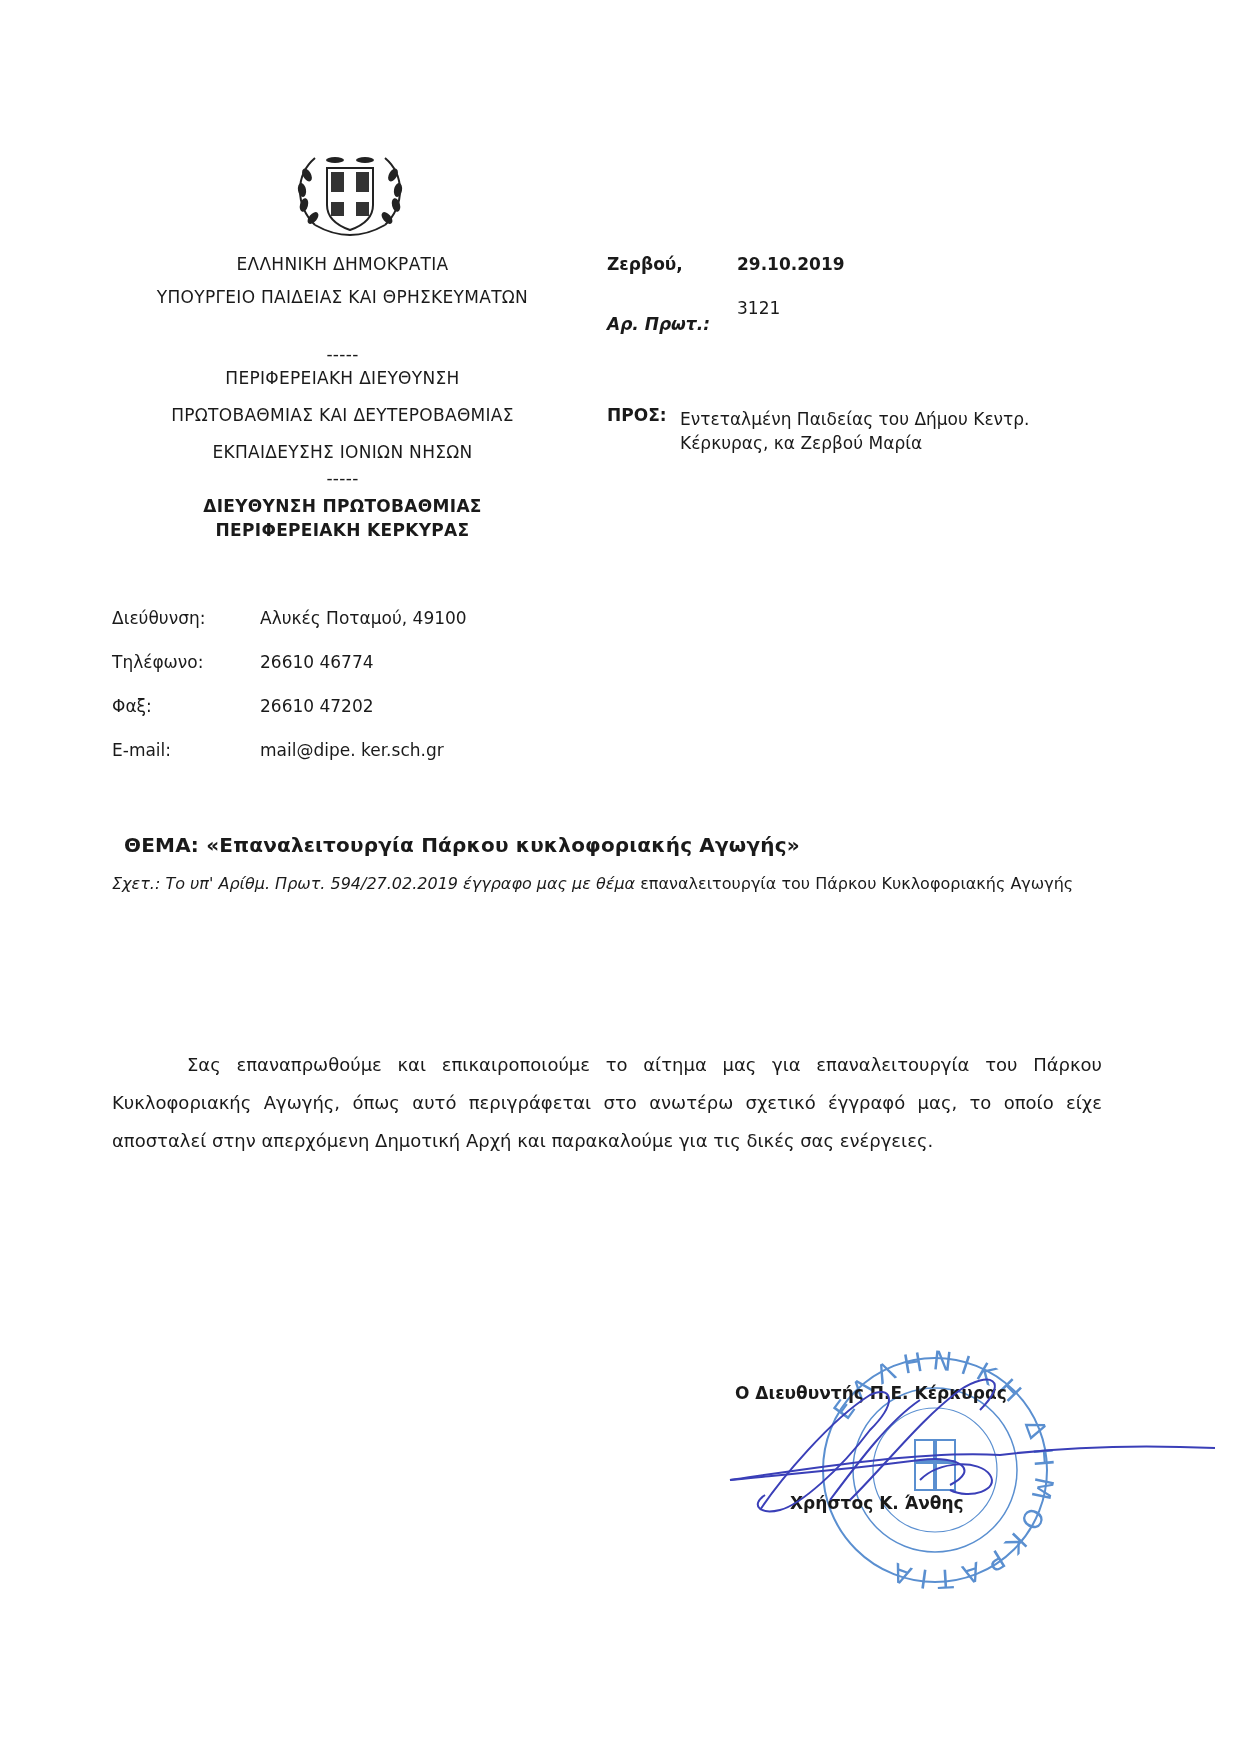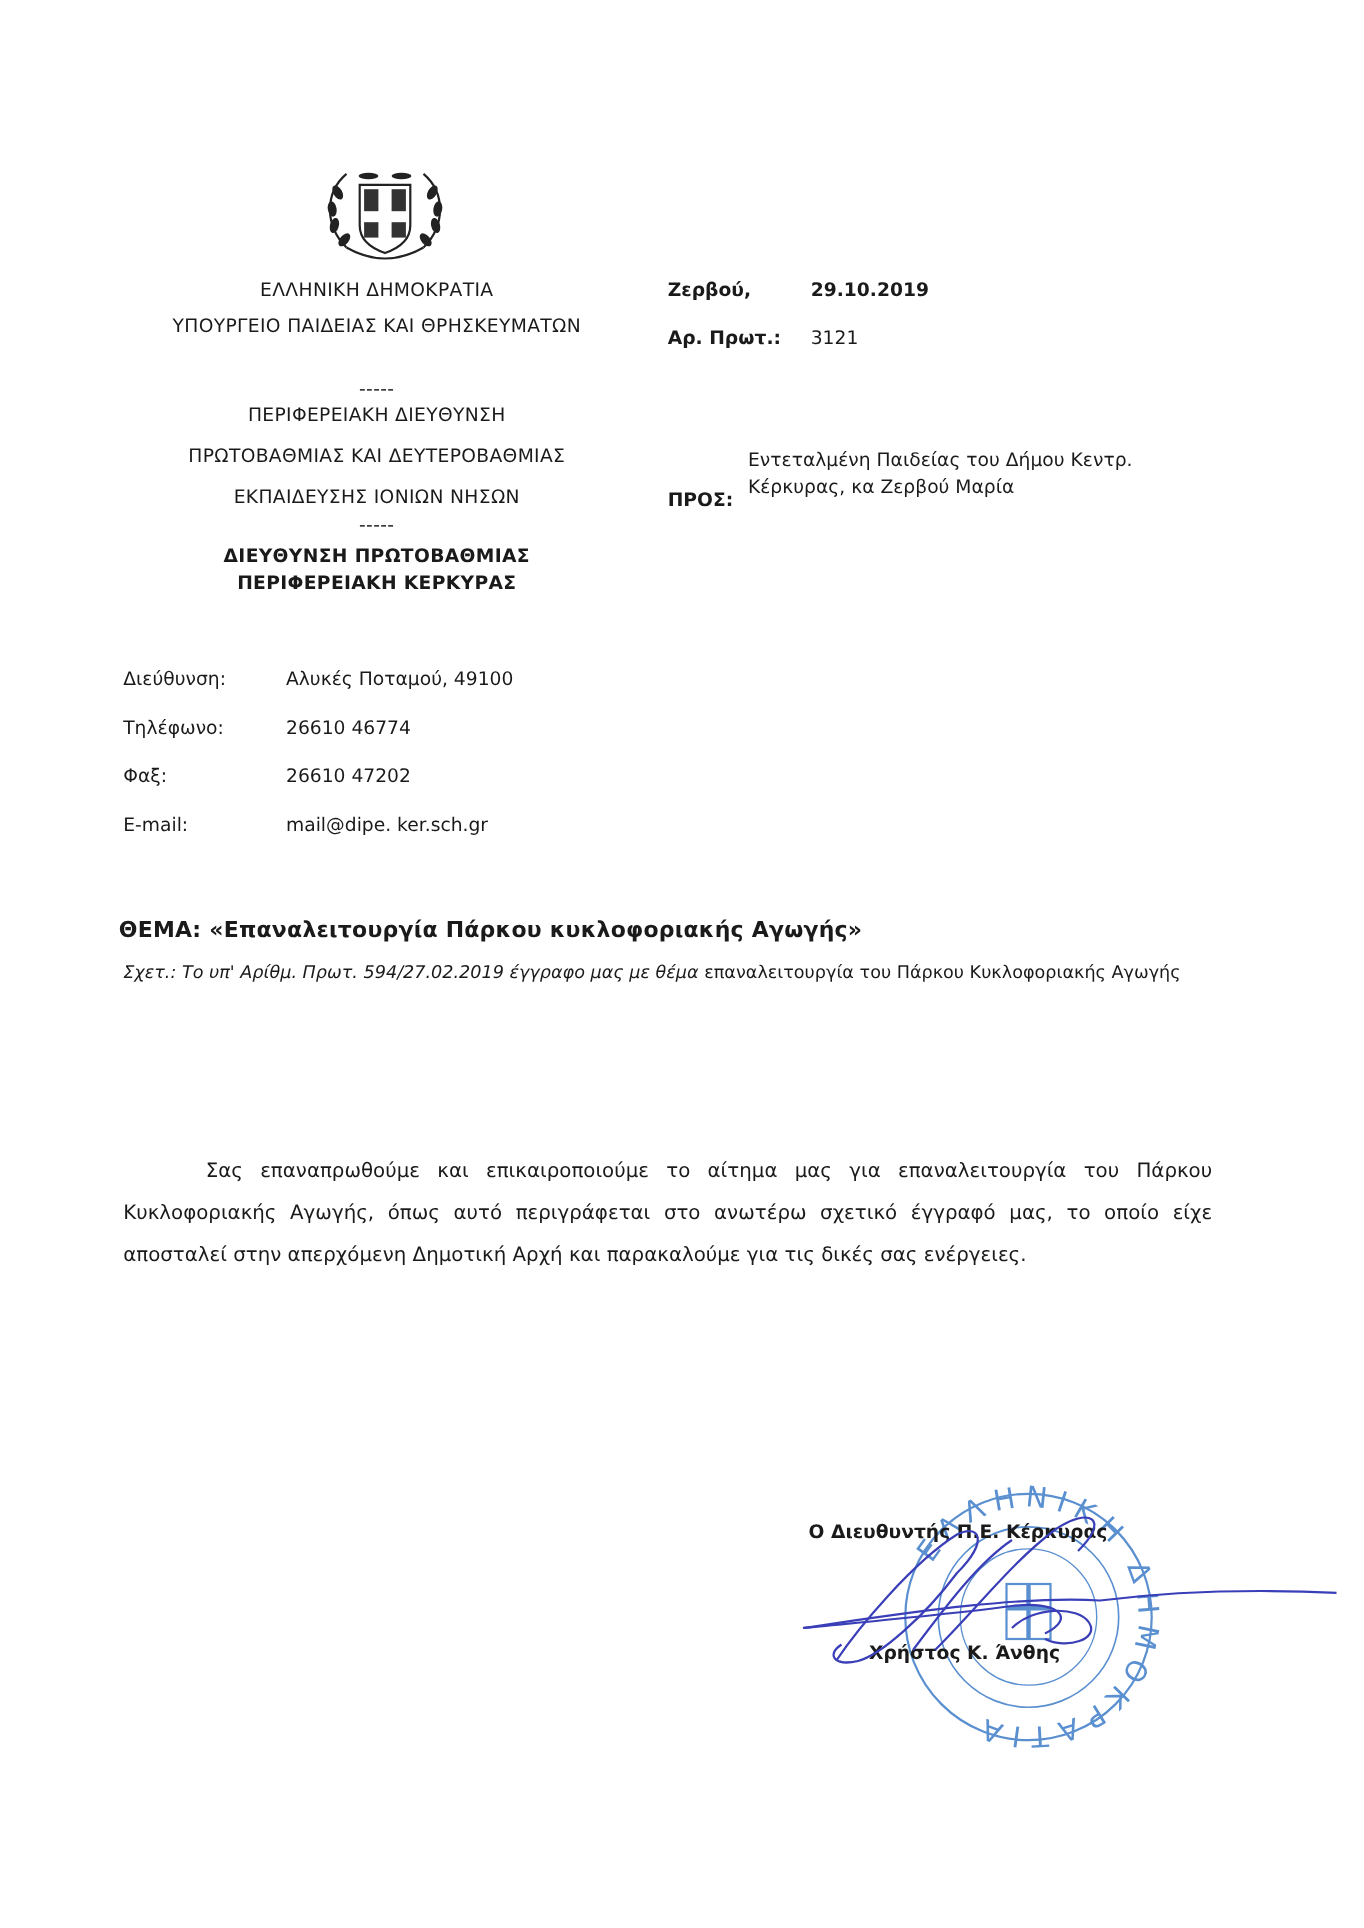--- a/index.html
+++ b/index.html
@@ -56,43 +56,43 @@
 <div class="abs hdr-line center-col" style="top:344px;">-----</div>
 <div class="abs hdr-line center-col" style="top:368px;">ΠΕΡΙΦΕΡΕΙΑΚΗ ΔΙΕΥΘΥΝΣΗ</div>
 <div class="abs hdr-line center-col" style="top:405px;">ΠΡΩΤΟΒΑΘΜΙΑΣ ΚΑΙ ΔΕΥΤΕΡΟΒΑΘΜΙΑΣ</div>
 <div class="abs hdr-line center-col" style="top:442px;">ΕΚΠΑΙΔΕΥΣΗΣ ΙΟΝΙΩΝ ΝΗΣΩΝ</div>
 <div class="abs hdr-line center-col" style="top:468px;">-----</div>
 <div class="abs hdr-line center-col bold" style="top:496px;">ΔΙΕΥΘΥΝΣΗ ΠΡΩΤΟΒΑΘΜΙΑΣ</div>
 <div class="abs hdr-line center-col bold" style="top:520px;">ΠΕΡΙΦΕΡΕΙΑΚΗ ΚΕΡΚΥΡΑΣ</div>
 
 <div class="abs meta-label" style="left:607px; top:254px;">Ζερβού,</div>
 <div class="abs meta-val" style="left:737px; top:254px;font-weight:bold;">29.10.2019</div>
-<div class="abs meta-label" style="left:607px; top:298px;">Αρ. Πρωτ.:</div>
+<div class="abs meta-label" style="left:607px; top:314px;font-style:italic;">Αρ. Πρωτ.:</div>
 <div class="abs meta-val" style="left:737px; top:298px;">3121</div>
 
-<div class="abs meta-label" style="left:607px; top:405px;margin-top:40px;">ΠΡΟΣ:</div>
+<div class="abs meta-label" style="left:607px; top:405px;">ΠΡΟΣ:</div>
 <div class="abs meta-val" style="left:680px; top:393px; white-space:nowrap;margin-top:16px;">Εντεταλμένη Παιδείας του Δήμου Κεντρ.</div>
 <div class="abs meta-val" style="left:680px; top:433px; white-space:nowrap;">Κέρκυρας, κα Ζερβού Μαρία</div>
 
 <div class="abs" style="left:112px; top:590px;">
   <div class="contact-row">
     <span class="lbl">Διεύθυνση:</span><span>Αλυκές Ποταμού, 49100</span>
   </div>
   <div class="contact-row">
     <span class="lbl">Τηλέφωνο:</span><span>26610 46774</span>
   </div>
   <div class="contact-row">
     <span class="lbl">Φαξ:</span><span>26610 47202</span>
   </div>
   <div class="contact-row">
     <span class="lbl">E-mail:</span><span>mail@dipe. ker.sch.gr</span>
   </div>
 </div>
 
-<div class="abs subject" style="left:108px; top:833px; white-space:nowrap;">ΘΕΜΑ: «Επαναλειτουργία Πάρκου κυκλοφοριακής Αγωγής»</div>
+<div class="abs subject" style="left:124px; top:833px; white-space:nowrap;">ΘΕΜΑ: «Επαναλειτουργία Πάρκου κυκλοφοριακής Αγωγής»</div>
 <div class="abs ref" style="left:112px; top:867px; width:990px;">
   <i>Σχετ.: Το υπ' Αρίθμ. Πρωτ. 594/27.02.2019  έγγραφο μας με θέμα</i><span> επαναλειτουργία του Πάρκου Κυκλοφοριακής Αγωγής</span>
 </div>
 
 <div class="abs body-text" style="left:112px; top:1046px; width:990px; text-indent:75px;">Σας επαναπρωθούμε και επικαιροποιούμε το αίτημα μας για επαναλειτουργία του Πάρκου Κυκλοφοριακής Αγωγής, όπως αυτό περιγράφεται στο ανωτέρω σχετικό έγγραφό μας, το οποίο είχε αποσταλεί στην απερχόμενη Δημοτική Αρχή και παρακαλούμε για τις δικές σας ενέργειες.</div>
 
 <div class="abs" style="left:815px; top:1350px; width:240px; height:240px;">
   <svg width="240" height="240" viewBox="0 0 240 240">
     <defs>
       <path id="stampArc" d="M120 120 m-100 0 a100 100 0 1 1 200 0 a100 100 0 1 1 -200 0"></path>

